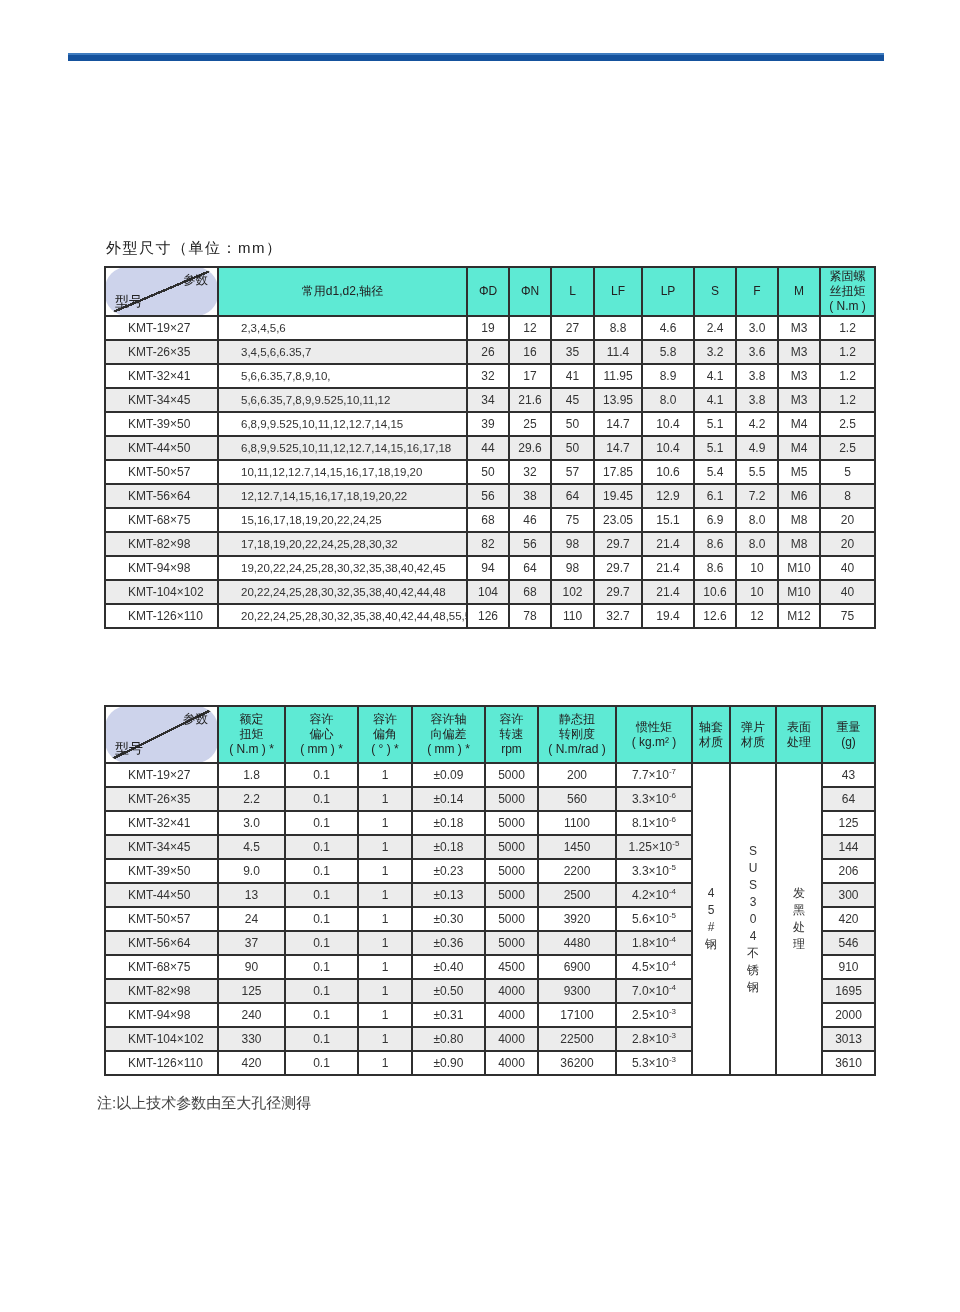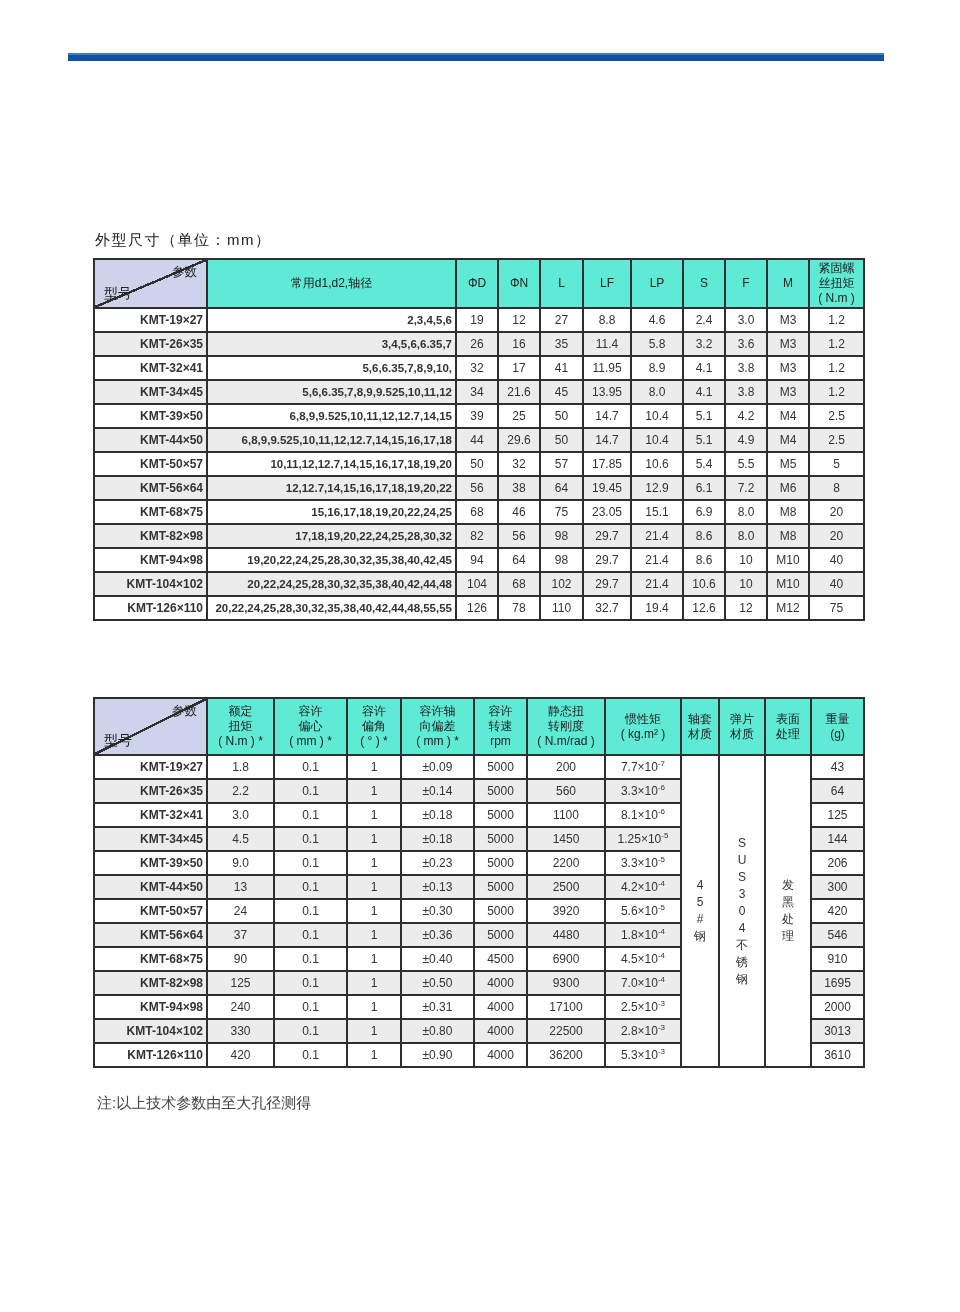--- a/index.html
+++ b/index.html
@@ -10,21 +10,21 @@
     font-family: "Liberation Sans", "DejaVu Sans", sans-serif;
     color: #333;
   }
   .top-rule {
     position: absolute;
     left: 68px; top: 53px;
     width: 816px; height: 8px;
     background: #15529d;
     border-top: 2px solid #3f7cc0;
   }
-  .section { position: absolute; left: 93px; width: 698px; }
+  .section { position: absolute; left: 104px; width: 698px; margin-top: 8px; }
   .sec-dimensions { top: 231px; }
   .sec-tech { top: 697px; }
   .section-title {
     font-size: 15px;
     font-weight: normal;
     color: #222;
     letter-spacing: 1.5px;
     margin: 0 0 8px 2px;
   }
   table {
@@ -45,32 +45,33 @@
     background: #5eead4;
     font-weight: normal;
     color: #222;
     line-height: 1.25;
     font-size: 12px;
   }
   .sec-dimensions thead th { height: 49px; }
   .sec-tech thead th { height: 57px; }
   tbody td { height: 24px; background: #fff; }
   tbody tr:nth-child(even) td { background: #ececec; }
-  td.model, td.shafts { text-align: right; padding-left: 0; font-weight: bold; }
+  td.model, td.shafts { text-align: left; padding-left: 22px; }
   td.shafts { font-size: 11.5px; }
   
   th.corner {
     position: relative;
     padding: 0;
     background-color: #cdd3eb;
     background-image: linear-gradient(to bottom right,
       transparent calc(50% - 1.2px),
       #2f2f2f calc(50% - 1.2px),
       #2f2f2f calc(50% + 1.2px),
       transparent calc(50% + 1.2px));
+    border-radius: 22px;
   }
   .corner-top   { position: absolute; top: 5px;  right: 9px; font-size: 12.5px; }
   .corner-bot   { position: absolute; bottom: 5px; left: 9px; font-size: 14px; }
   
   td.vcell {
     background: #fff !important;
     line-height: 17px;
     font-size: 12px;
     white-space: normal;
     padding: 0;

